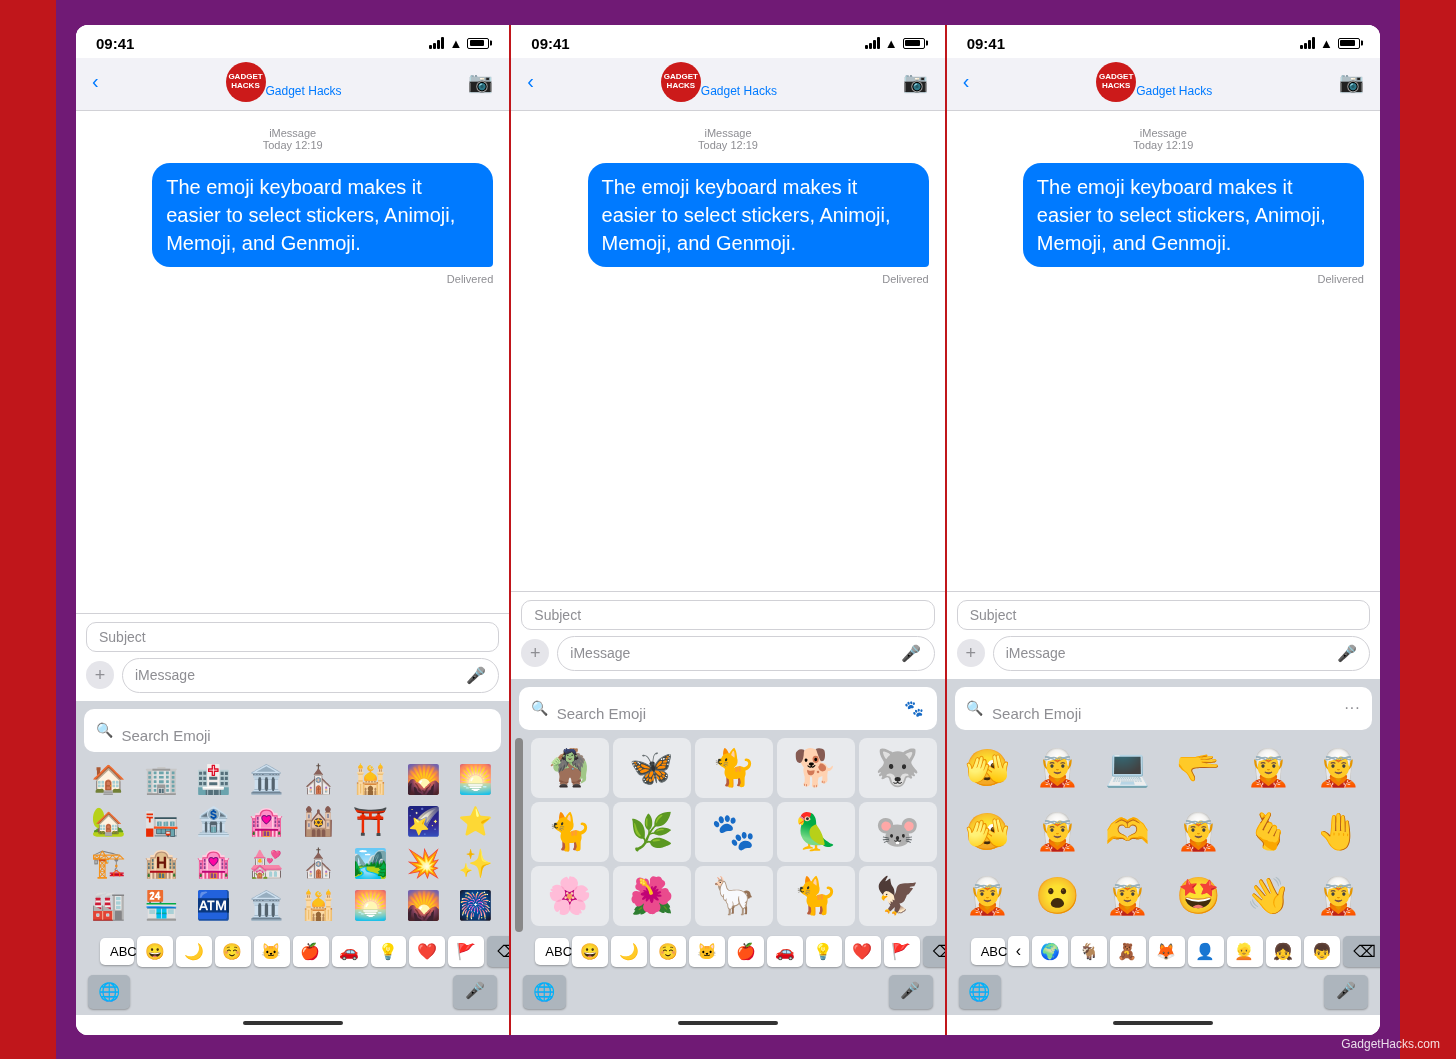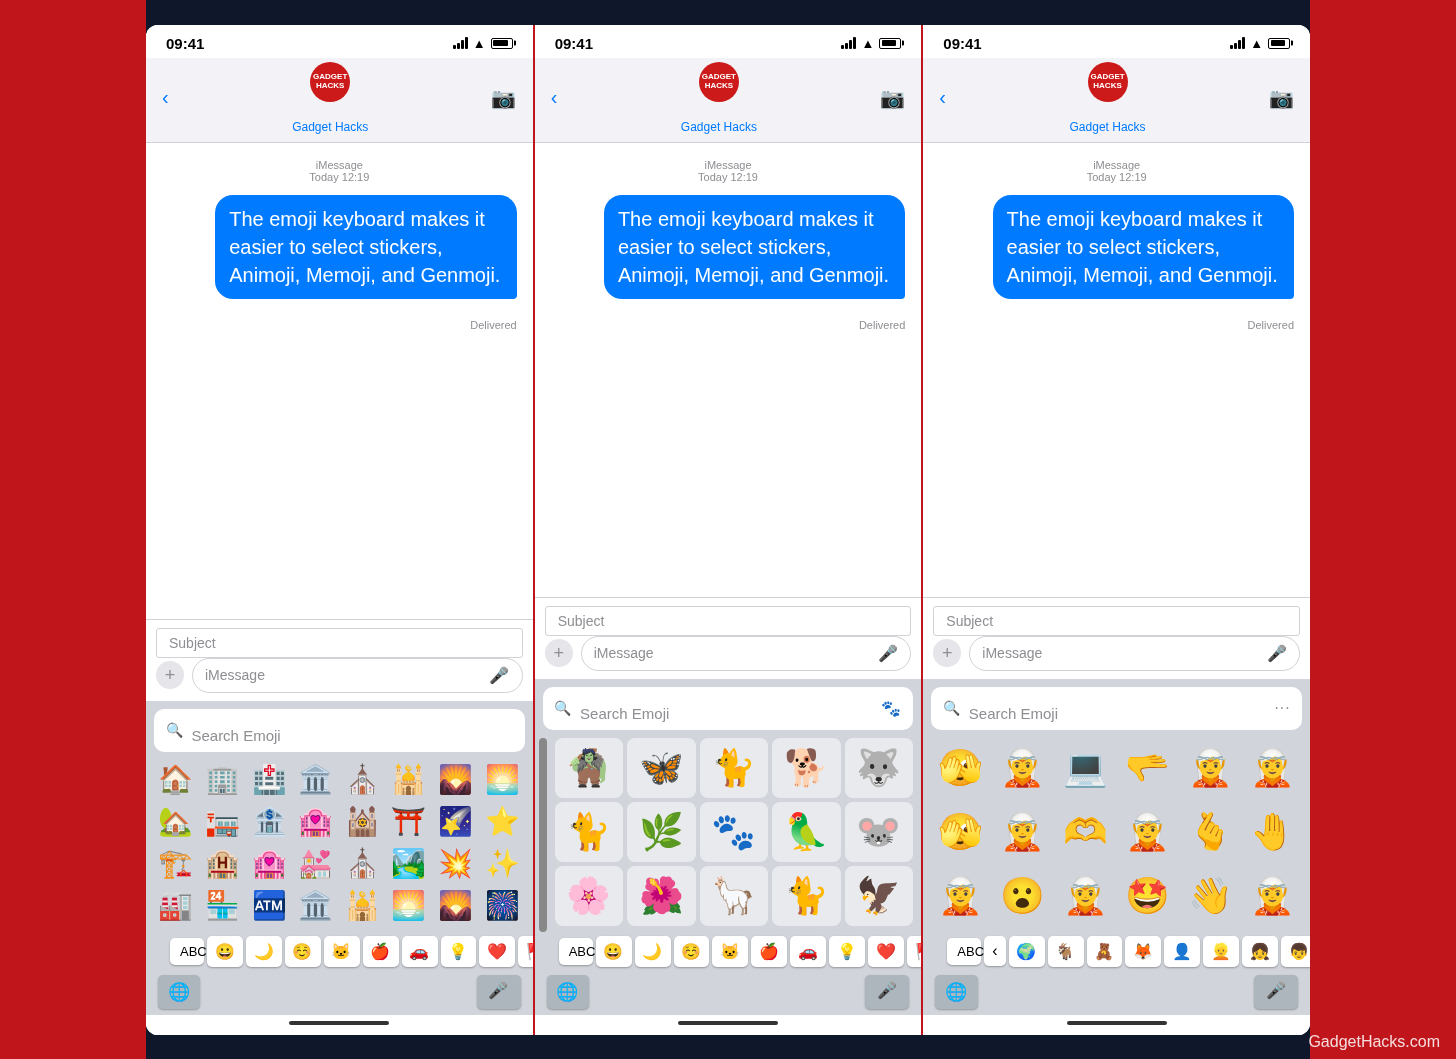--- a/index.html
+++ b/index.html
@@ -6,26 +6,27 @@
     body {
       background-color: #c0161b;
       width: 1456px;
       height: 1059px;
       display: flex;
       align-items: center;
       justify-content: center;
       font-family: -apple-system, BlinkMacSystemFont, 'Helvetica Neue', sans-serif;
     }
     .outer-container {
-      background-color: #0f172a;
-      width: 1164px;
+      background-color: #701a75;
+      width: 1344px;
       height: 1059px;
       display: flex;
       align-items: center;
       justify-content: center;
+      padding: 20px;
     }
     .phones-row {
       display: flex;
       gap: 0;
       background: white;
       border-radius: 12px;
       overflow: hidden;
       width: 1400px;
       height: 1010px;
     }
@@ -111,21 +112,21 @@
       background: #f2f2f7;
       border-bottom: 1px solid #d1d1d6;
     }
     .nav-back {
       color: #007aff;
       font-size: 20px;
       cursor: pointer;
     }
     .nav-center {
       display: flex;
-      flex-direction: column;
+      flex-direction: row;
       align-items: center;
     }
     .nav-avatar {
       width: 40px;
       height: 40px;
       border-radius: 50%;
       background: #cc1a1a;
       display: flex;
       align-items: center;
       justify-content: center;
@@ -165,35 +166,36 @@
       padding: 10px 14px;
       font-size: 20px;
       line-height: 1.4;
       max-width: 85%;
       margin-left: auto;
     }
     .delivered-text {
       text-align: right;
       font-size: 11px;
       color: #8e8e93;
-      margin-top: 20px;
+      margin-top: 6px;
     }
 
     
     .input-area {
       background: white;
       padding: 8px 10px;
       border-top: 1px solid #d1d1d6;
     }
     .subject-input {
       border: 1px solid #d1d1d6;
-      border-radius: 3px;
+      border-radius: 10px;
       padding: 6px 12px;
       font-size: 14px;
       color: #8e8e93;
+      margin-bottom: 6px;
       width: 100%;
       background: white;
     }
     .message-input-row {
       display: flex;
       align-items: center;
       gap: 8px;
     }
     .plus-btn {
       width: 28px;
@@ -365,21 +367,21 @@
       width: 100px;
       height: 4px;
       background: #333;
       border-radius: 2px;
     }
 
     .gadgethacks-watermark {
       position: absolute;
       bottom: 8px;
       right: 16px;
-      font-size: 16px;
+      font-size: 12px;
       color: rgba(255,255,255,0.85);
       font-weight: 500;
     }
   </style>
 </head>
 <body>
 
 <div class="outer-container">
   <div class="phones-row">
 

